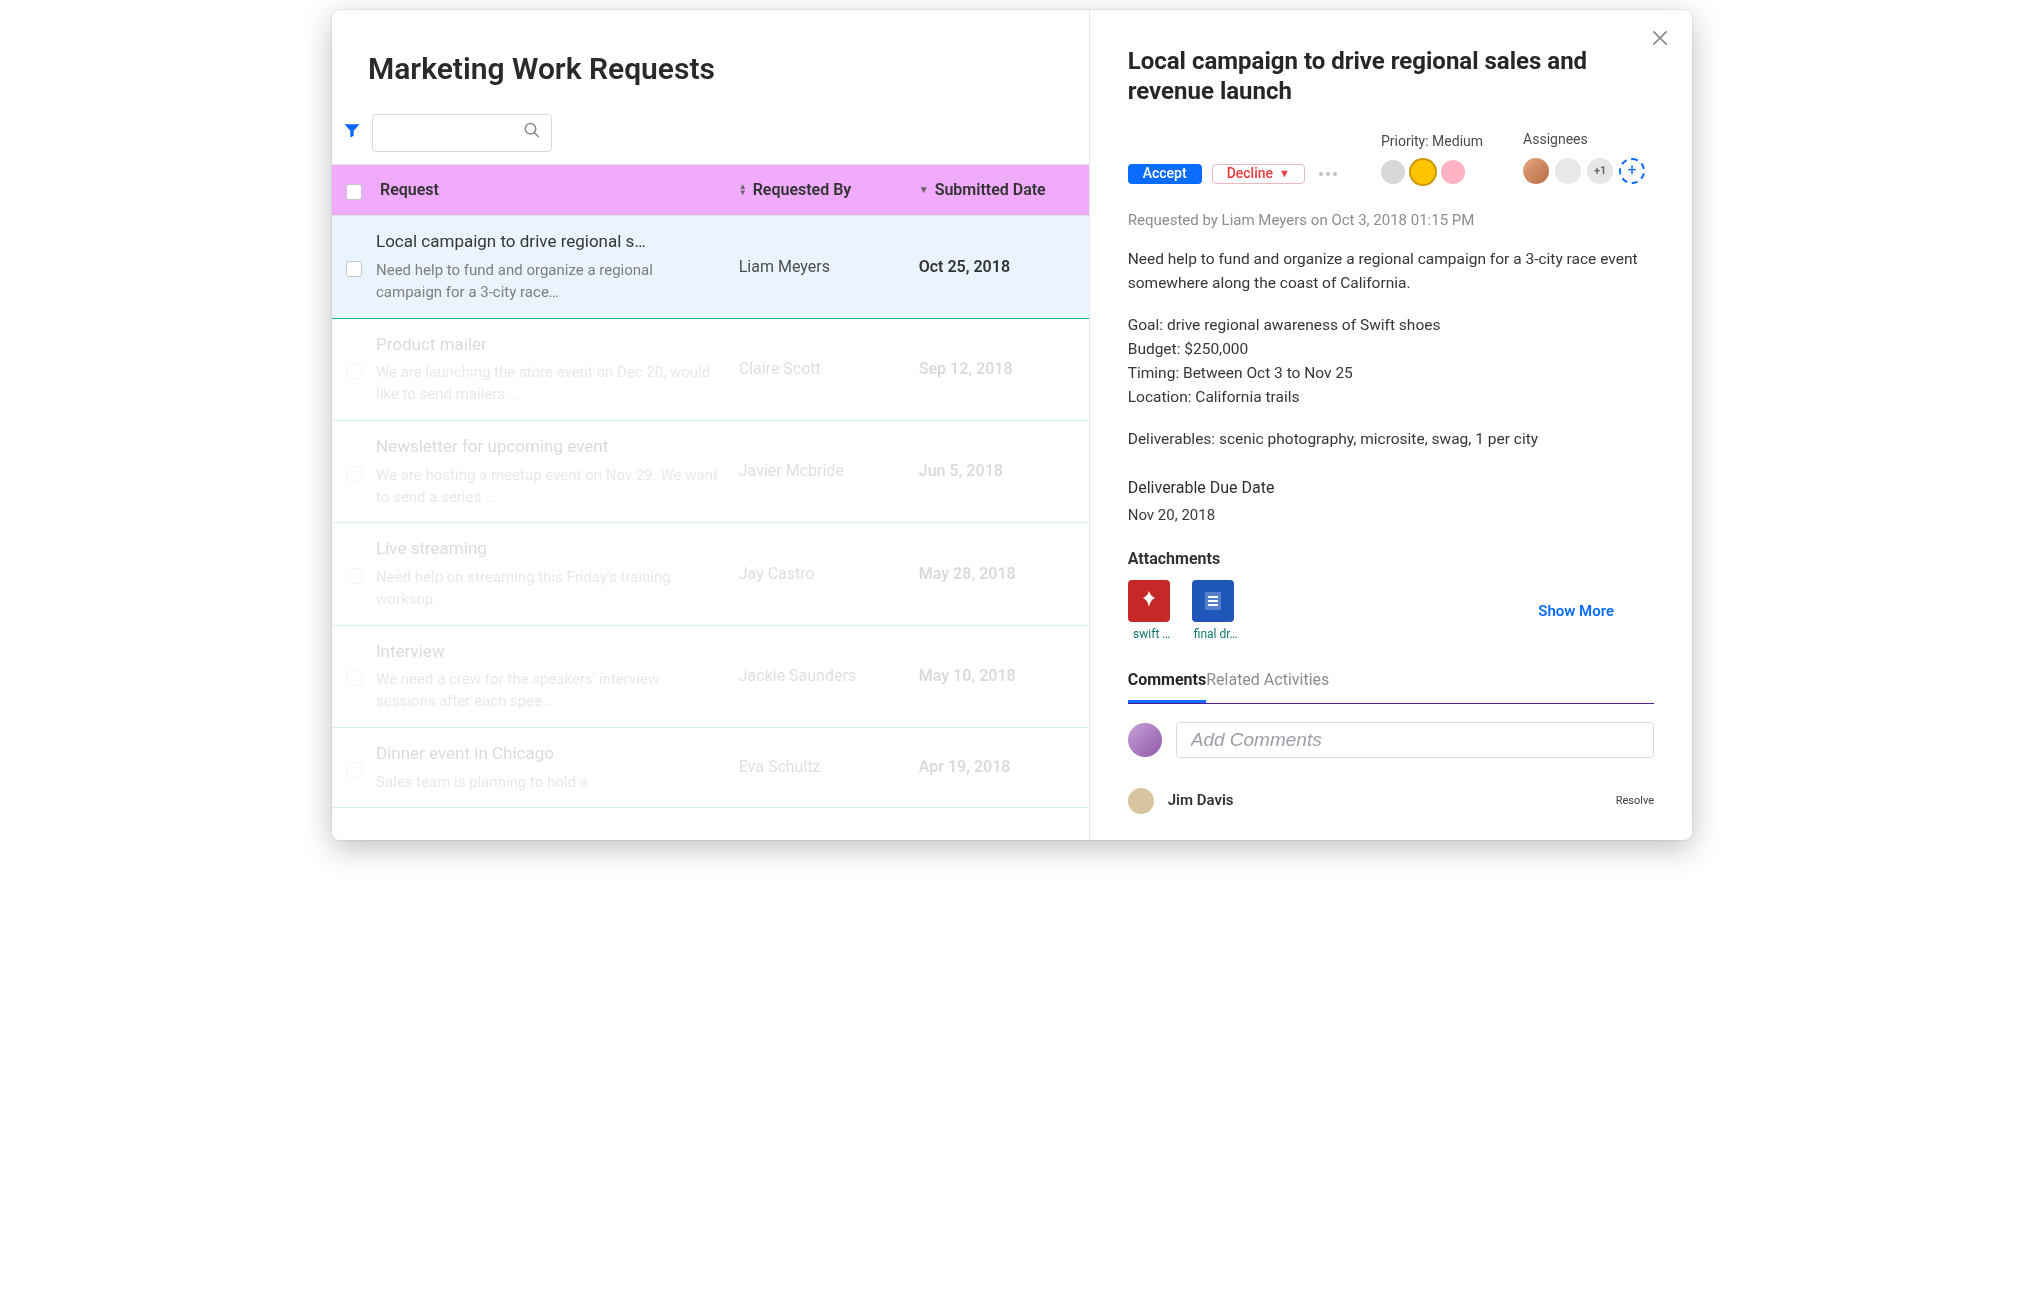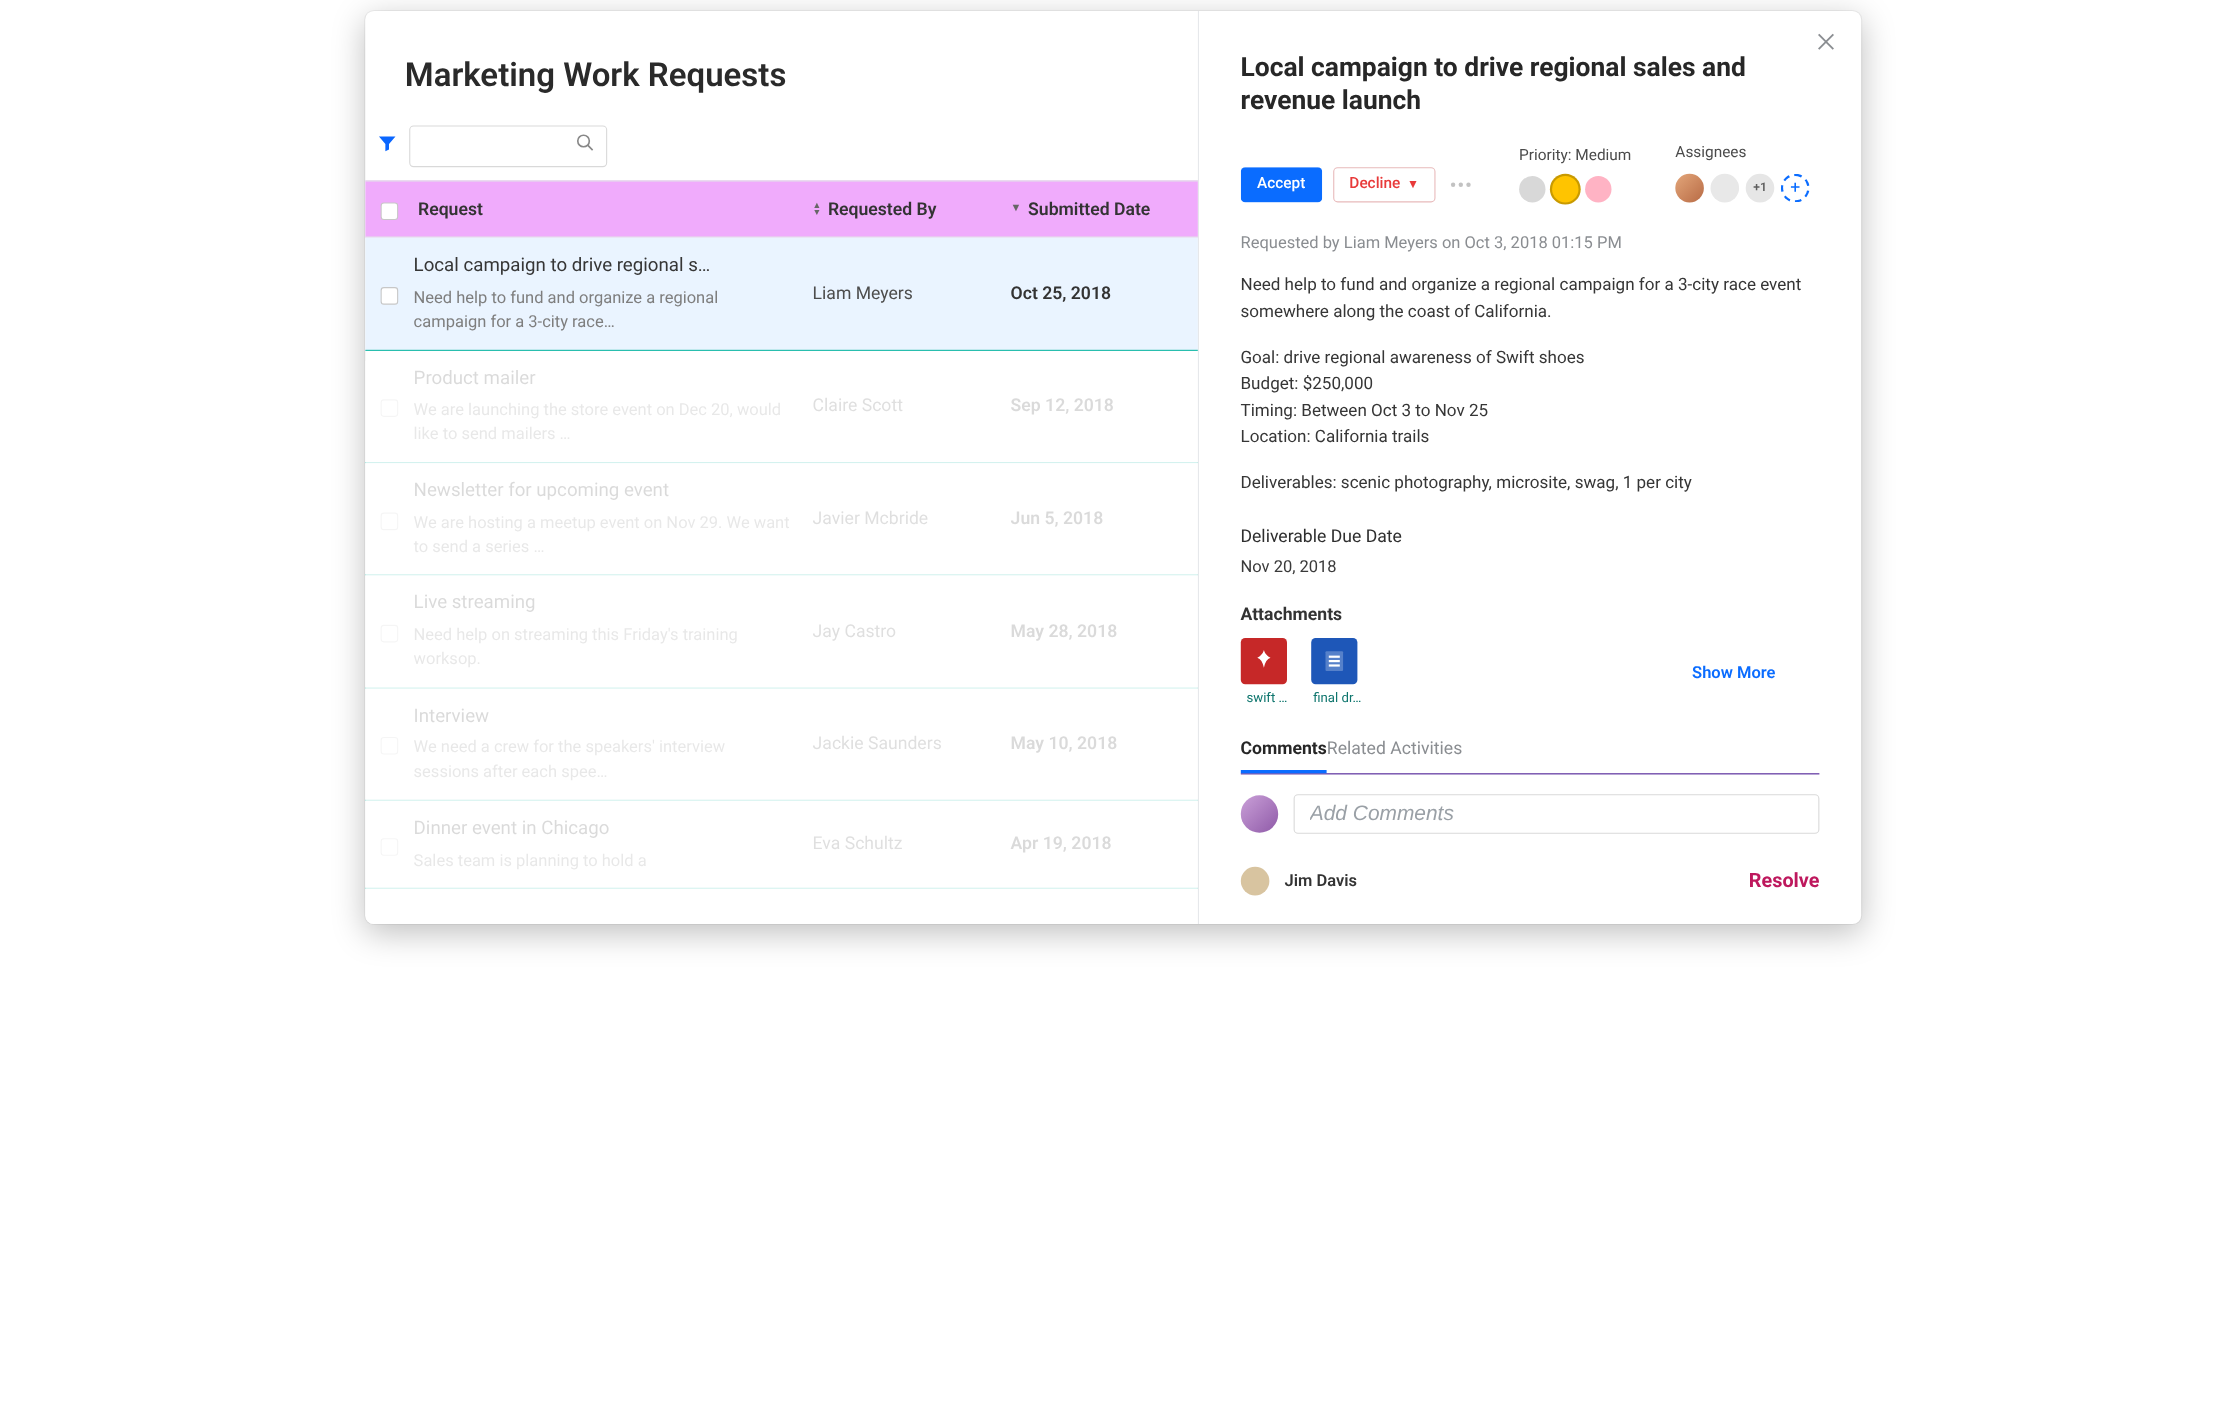--- a/index.html
+++ b/index.html
@@ -127,21 +127,21 @@
     line-height: 1.25;
     padding-right: 40px;
   }
   .meta-row {
     display: flex;
     align-items: flex-end;
     gap: 40px;
     margin-top: 24px;
   }
   .actions { display: flex; align-items: center; gap: 10px; }
-  .btn { height: 32px; border-radius: 4px; font-size: 14px; padding: 0 14px; display: inline-flex; align-items: center; cursor: pointer; border: 1px solid transparent; font-weight: 500; }
+  .btn { height: 20px; border-radius: 4px; font-size: 14px; padding: 0 14px; display: inline-flex; align-items: center; cursor: pointer; border: 1px solid transparent; font-weight: 500; }
   .btn.primary { background: #0a6cff; color: #fff; }
   .btn.outline-danger { background: #fff; color: #e83a3a; border-color: #e8babb; }
   .btn .chev { margin-left: 6px; font-size: 11px; }
   .more-icon { display: inline-flex; gap: 3px; padding: 0 4px; }
   .more-icon span { width: 4px; height: 4px; border-radius: 50%; background: #c2c2c2; }
 
   .meta-col { }
   .meta-label { font-size: 14px; color: #4b4b4b; margin-bottom: 8px;}
   .dots { display: flex; gap: 6px; }
   .dot { width: 24px; height: 24px; border-radius: 50%; }
@@ -180,21 +180,21 @@
   .tab.active { color: #262626; font-weight: 700; border-bottom: 3px solid #0a6cff; }
 
   .comment-input-row { display: flex; align-items: center; gap: 14px; margin-top: 18px; }
   .comment-av { width: 34px; height: 34px; border-radius: 50%; background: linear-gradient(135deg,#caa0d8,#8f5aa8); }
   .comment-input { flex: 1; height: 36px; border: 1px solid #d9d9d9; border-radius: 4px; padding: 0 14px; font-size: 19px; outline: none; }
   .comment-input::placeholder { color: #9aa0a6; font-style: italic; }
 
   .thread { margin-top: 30px; display: flex; align-items: center; }
   .thread .tav { width: 26px; height: 26px; border-radius: 50%; background: #d8c4a0; margin-right: 14px; }
   .thread .tname { font-weight: 600; font-size: 15px; color: #333; }
-  .thread .resolve { margin-left: auto; color: #be185d; font-size: 18px; font-weight: 700; cursor: pointer; }
+  .thread .resolve { margin-left: auto; color: #404040; font-size: 11px; font-weight: 400; cursor: pointer; }
 </style>
 </head>
 <body>
 
 <div class="app">
 
   <div class="left">
     <div class="title">Marketing Work Requests</div>
 
     <div class="toolbar">

